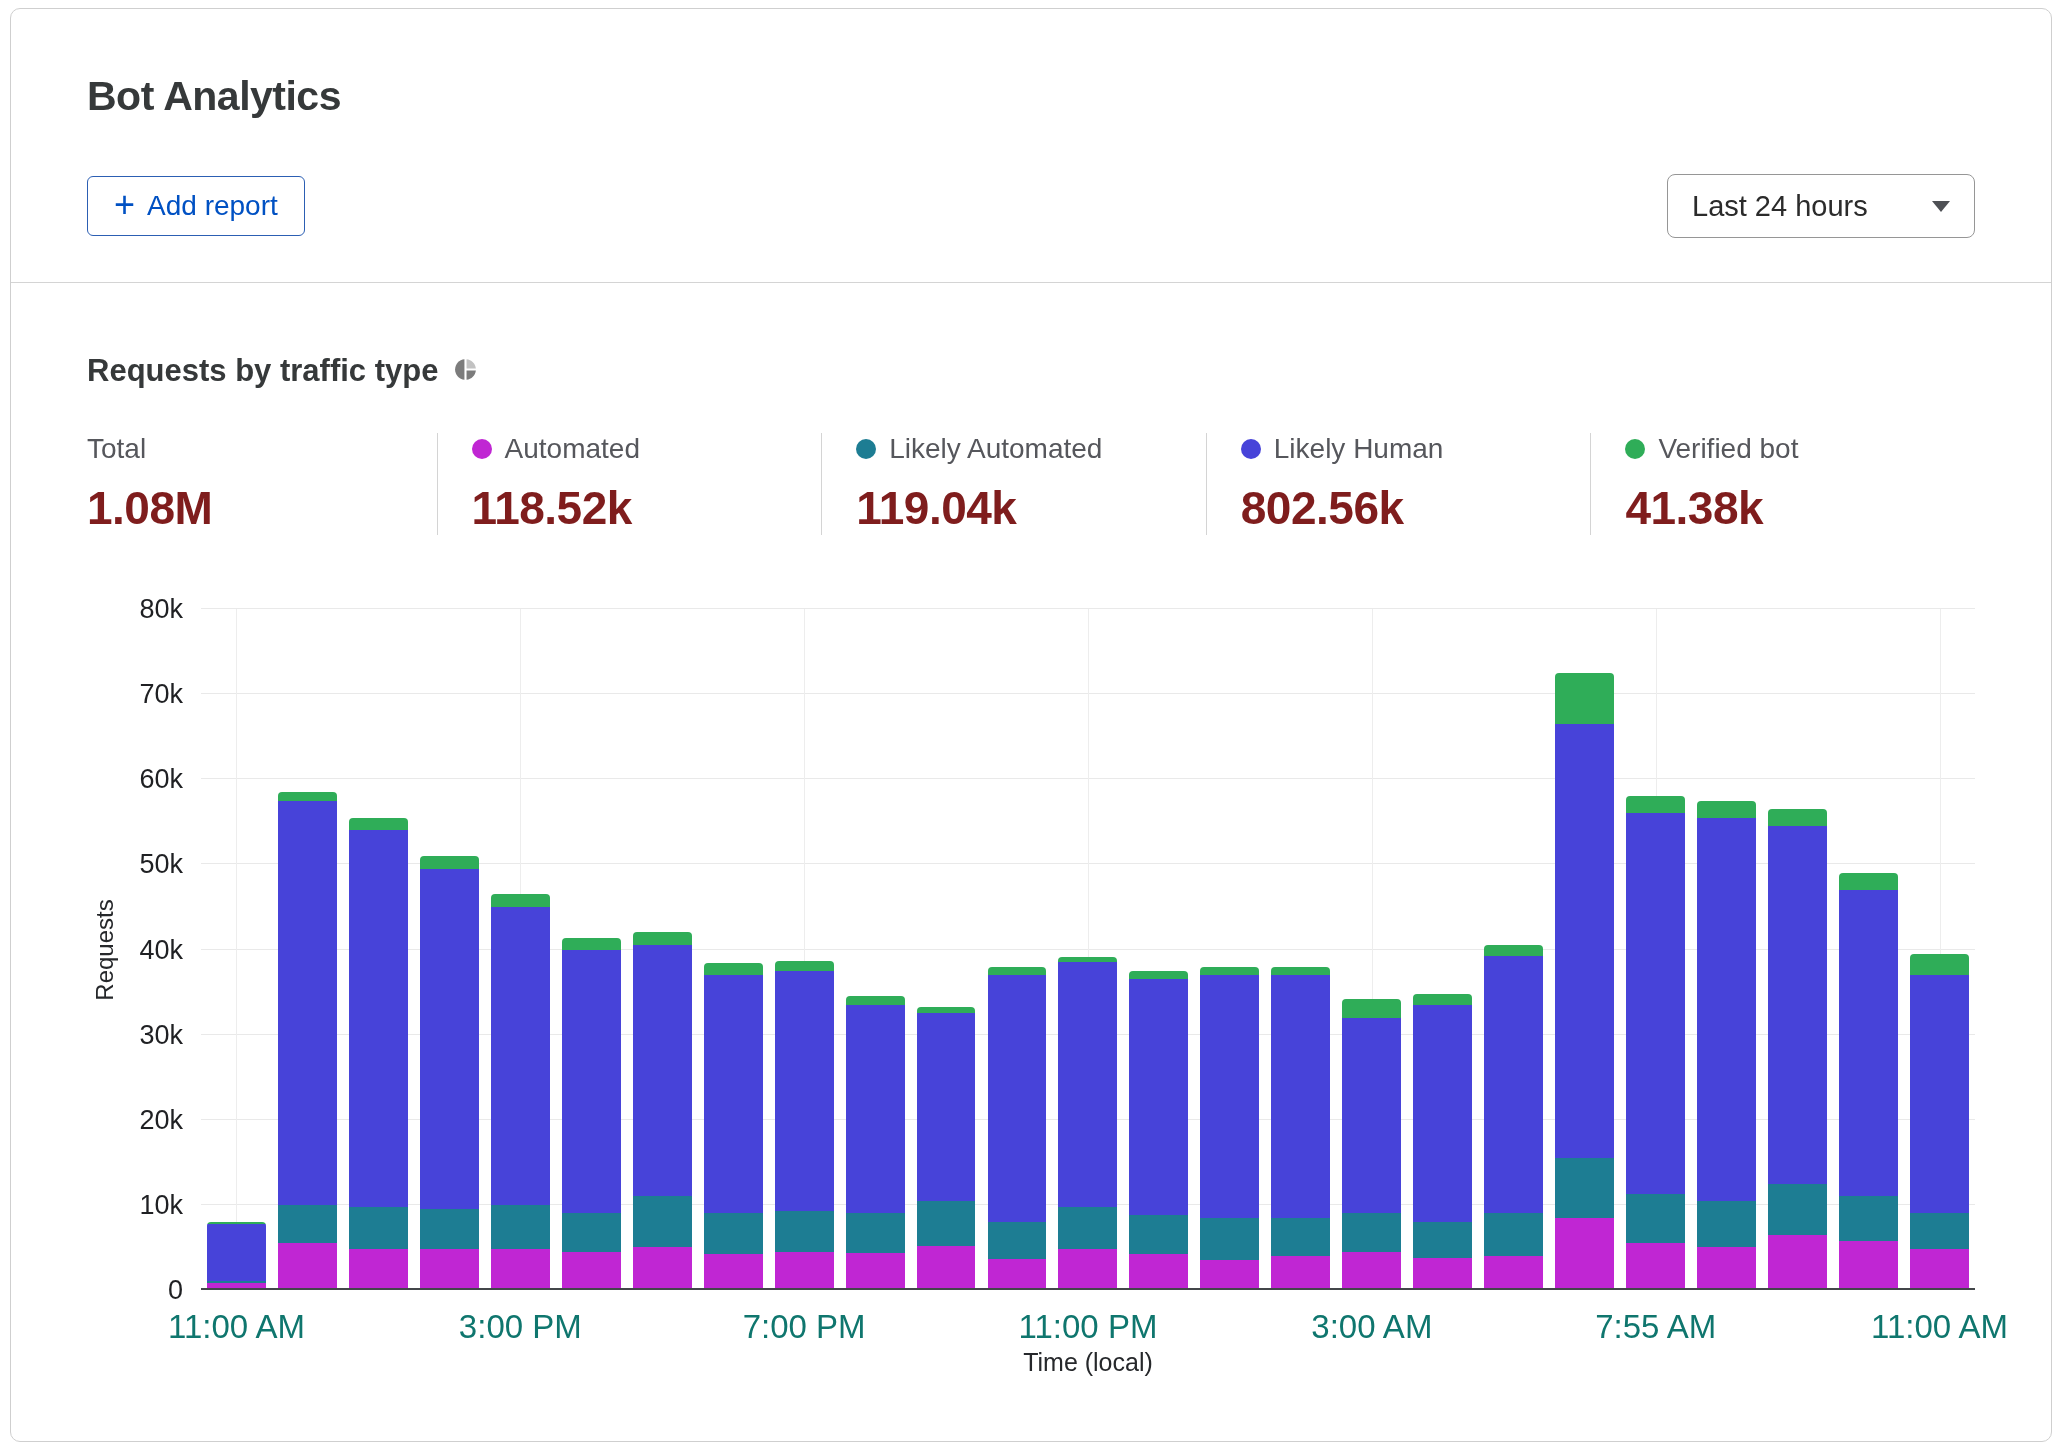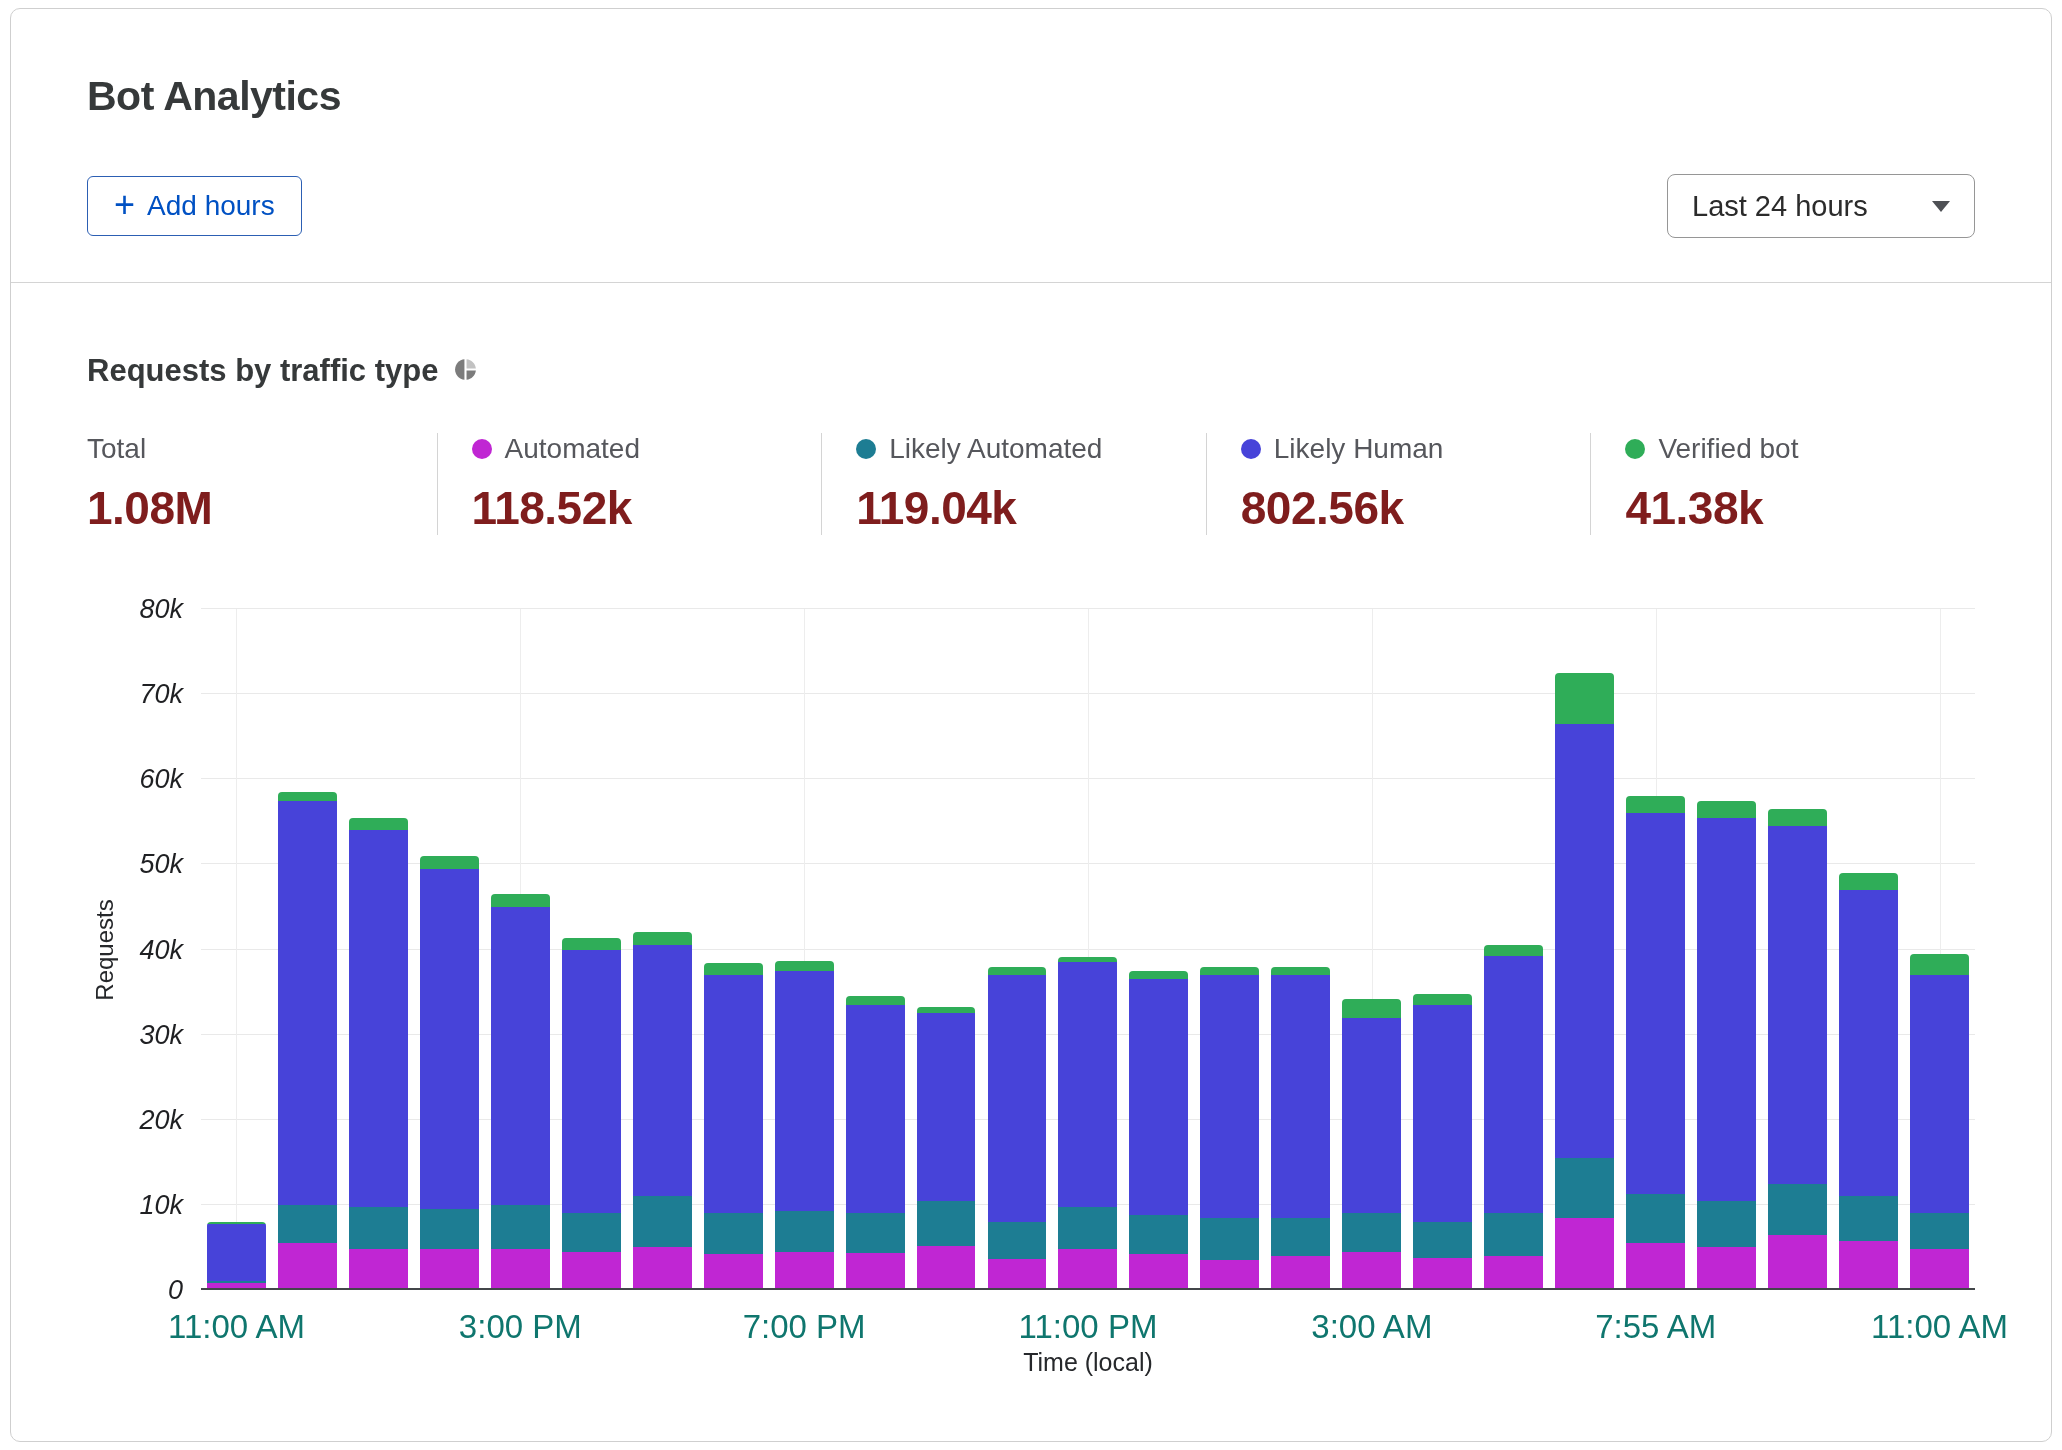--- a/index.html
+++ b/index.html
@@ -42,21 +42,21 @@
   .stat-label-row { display: flex; align-items: center; gap: 13px; font-size: 28px; color: #56575c; }
   .dot { width: 20px; height: 20px; border-radius: 50%; display: inline-block; flex: none; }
   .stat-value { font-size: 46px; font-weight: 700; color: #7f1d1d; margin-top: 16px; letter-spacing: -0.5px; }
 
   .chart-row { display: flex; margin-top: 74px; }
   .y-title { width: 36px; height: 681px; position: relative; }
   .y-title span { position: absolute; top: 50%; left: 50%;
                   transform: translate(-50%,-50%) rotate(-90deg);
                   white-space: nowrap; font-size: 24px; color: #26282b; }
   .y-ticks { width: 78px; height: 681px; position: relative; font-size: 27px; color: #1f2023; }
-  .ytick { position: absolute; right: 18px; transform: translateY(50%); font-style: italic; }
+  .ytick { position: absolute; right: 18px; transform: translateY(50%); }
 
   .plot-col { flex: 1; min-width: 0; }
   .plot { position: relative; height: 681px; }
   .hline { position: absolute; left: 0; right: 0; height: 1px; background: #e9e9e9; z-index: 1; }
   .hline.axis { height: 2px; background: #43464a; z-index: 3; }
   .vline { position: absolute; top: 0; bottom: 0; width: 1px; background: #ededed; z-index: 1; }
   .bars { position: absolute; inset: 0; display: flex; align-items: flex-end; z-index: 2; }
   .slot { flex: 1; display: flex; justify-content: center; align-items: flex-end; height: 100%; }
   .bar { width: 83%; display: flex; flex-direction: column; border-radius: 4px 4px 0 0; overflow: hidden; }
   .seg { width: 100%; }
@@ -69,21 +69,21 @@
 
 <div class="card">
 
   <div class="header-section">
     <div class="header-row">
       <h1>Bot Analytics</h1>
     </div>
     <div class="filter-row">
       <button class="add-filter">
         <span class="plus">+</span>
-        <span>Add hours</span>
+        <span>Add report</span>
       </button>
       <div class="dropdown">
         <span>Last 24 hours</span>
         <span class="chev"></span>
       </div>
     </div>
   </div>
 
   <div class="divider"></div>
 

